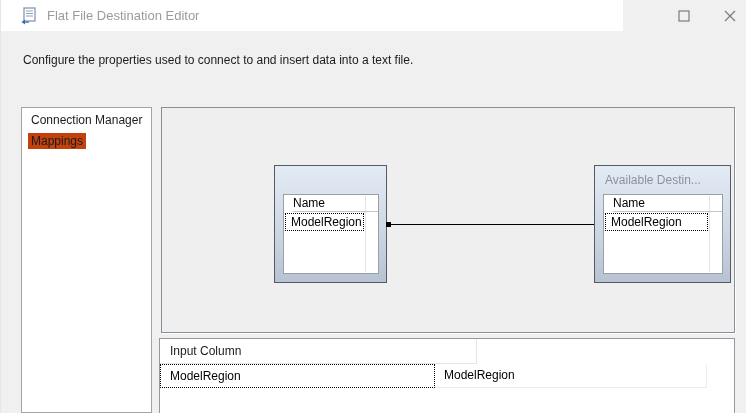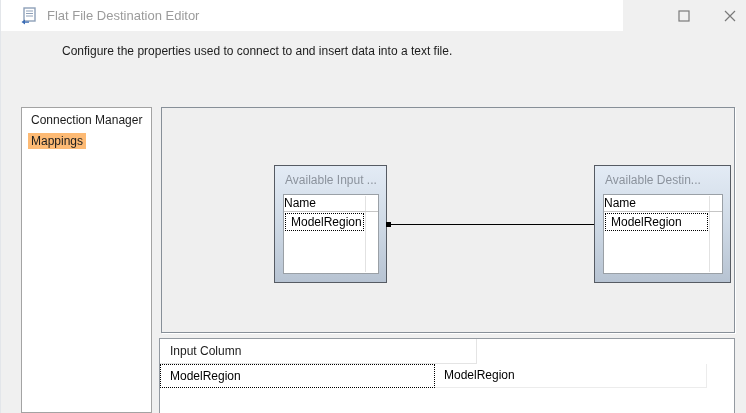--- a/index.html
+++ b/index.html
@@ -16,39 +16,39 @@
   
   .titlebar { position:absolute; left:0; top:0; width:622px; height:31px; background:#ffffff; }
   .title-icon { position:absolute; left:19px; top:7px; width:18px; height:18px; }
   .title-text { position:absolute; left:46px; top:0; height:31px; line-height:31px; color:#9b9b9b; font-size:13px; white-space:nowrap; }
   .winbtn { position:absolute; top:0; width:34px; height:31px; display:flex; align-items:center; justify-content:center; cursor:default; }
   .winbtn svg { display:block; }
   .btn-max { left:666px; }
   .btn-close { left:712px; }
 
   
-  .description { position:absolute; left:22px; top:44px; color:#1c1c1c; white-space:nowrap;margin-left:39px; }
+  .description { position:absolute; left:22px; top:53px; color:#1c1c1c; white-space:nowrap; }
 
   
   .sidebar { position:absolute; left:20px; top:107px; width:131px; height:306px; background:#ffffff; border:1px solid #a3a3a3; box-sizing:border-box; }
   .sidebar-item { margin-top:3px; padding:1px 0 1px 6px; line-height:16px; white-space:nowrap; }
   .sidebar-item .lbl { padding:1px 3px;text-align:center; }
-  .sidebar-item.selected .lbl { background:#fdba74; }
+  .sidebar-item.selected .lbl { background:#c2410c; }
 
   
   .main-panel { position:absolute; left:160px; top:107px; width:574px; height:226px; background:#efefef; border:1px solid #878f98; box-sizing:border-box; box-shadow:1px 1px 0 #ffffff; }
 
   .diagram-box { position:absolute; top:57px; height:118px; border:1px solid #565b63; box-sizing:border-box;
     background:linear-gradient(180deg,#e3ebf5 0%, #cfdae6 50%, #b7c3d2 100%); }
   .box-source { left:112px; width:113px; }
   .box-dest   { left:432px; width:137px; }
   .box-title { position:absolute; left:10px; top:7px; color:#8c939d; white-space:nowrap; overflow:hidden; max-width:100px; }
   .box-list { position:absolute; left:8px; right:7px; top:28px; bottom:8px; background:#ffffff; border:1px solid #9aa0a6; }
   .box-list-divider { position:absolute; top:1px; bottom:1px; right:12px; width:0; border-left:1px solid #e2e2e2; }
-  .box-list-header { height:16px; line-height:16px; padding-left:0; border-bottom:1px solid #c6c6c6; color:#000; position:relative; }
+  .box-list-header { height:16px; line-height:16px; padding-left:0; border-bottom:1px solid #c6c6c6; color:#000; position:relative;margin-left:9px; }
   .box-row { margin:1px 14px 0 1px; height:18px; line-height:17px; padding-left:5px; border:1px dotted #000; box-sizing:border-box; color:#000; position:relative; }
 
   .connector-line { position:absolute; left:227px; top:116px; width:212px; height:1px; background:#000; }
   .conn-end { position:absolute; background:#000; }
   .end-left  { left:224px; top:114px; width:5px; height:5px; }
   .end-right { left:433px; top:113px; width:6px; height:6px; }
 
   
   .mapping-table { position:absolute; left:158px; top:338px; width:576px; height:75px; background:#ffffff; border:1px solid #949aa1; border-bottom:none; box-sizing:border-box; }
   .grid-row { display:flex; }
@@ -92,21 +92,20 @@
     <span class="lbl">Connection Manager</span>
   </div>
   <div class="sidebar-item selected">
     <span class="lbl">Mappings</span>
   </div>
 </div>
 
 <div class="main-panel">
 
   <div class="diagram-box box-source">
-    <div class="box-title">Available Input ...</div>
     <div class="box-list">
       <div class="box-list-divider"></div>
       <div class="box-list-header">Name</div>
       <div class="box-row">ModelRegion</div>
     </div>
   </div>
 
   <div class="connector-line"></div>
   <div class="conn-end end-left"></div>
   <div class="conn-end end-right"></div>

